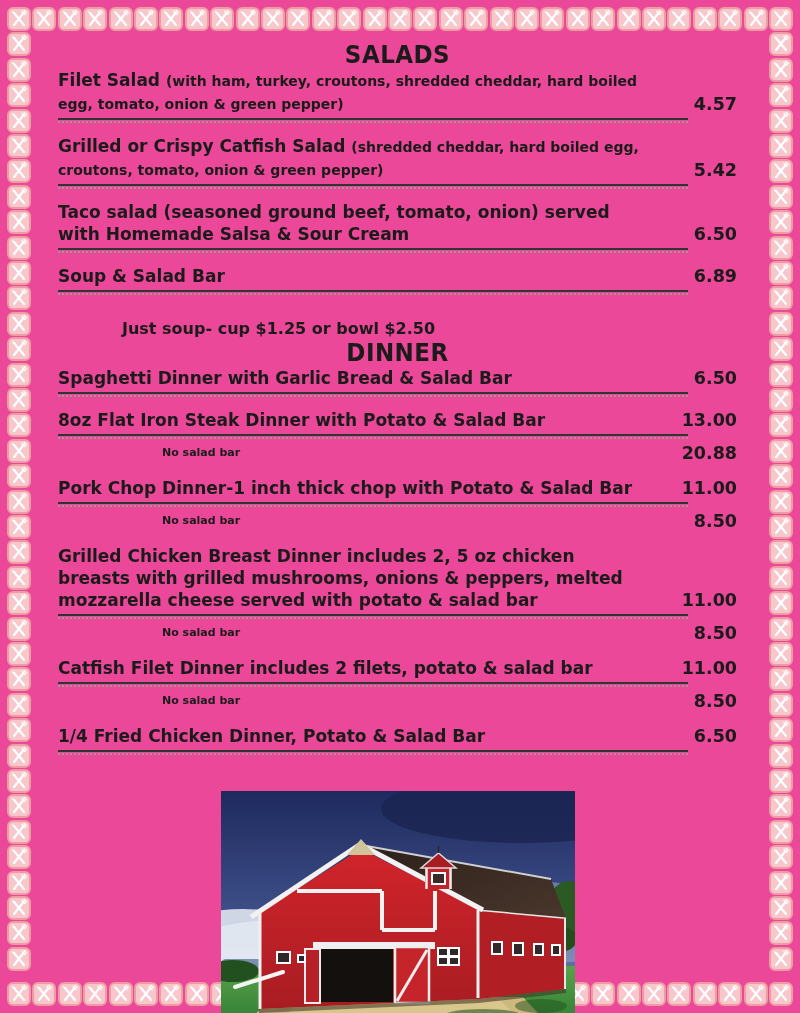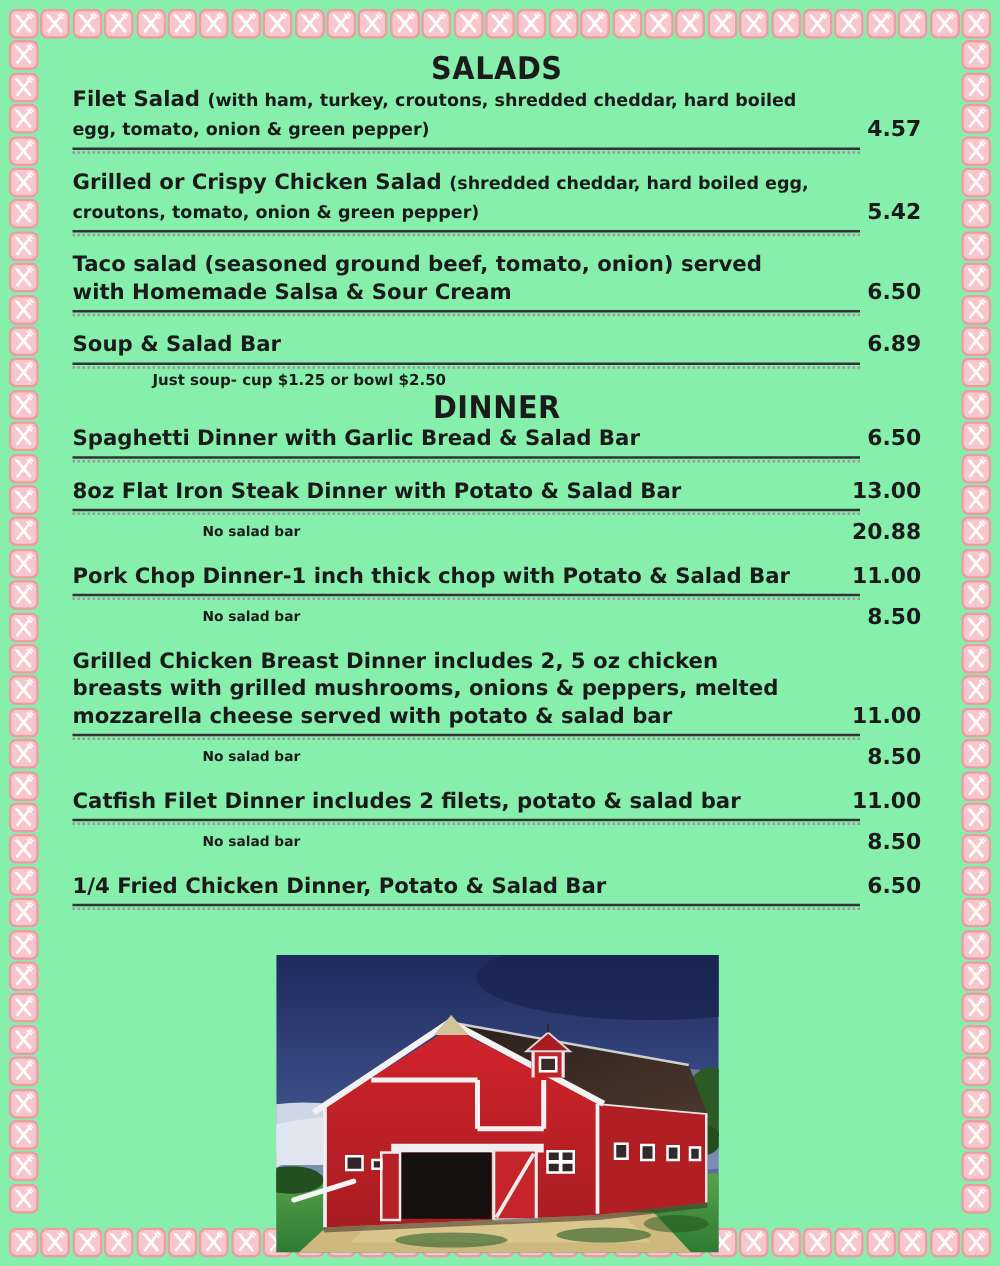--- a/index.html
+++ b/index.html
@@ -1,19 +1,19 @@
 <!DOCTYPE html>
 <html><head>
 <meta charset="utf-8">
 <style>
   html,body{margin:0;padding:0;background:#ffffff;}
   .page{
     position:relative;
     width:800px;height:1013px;
-    background:#86efac;
+    background:#ec4899;
     overflow:hidden;
     font-family:"DejaVu Sans","Liberation Sans",sans-serif;
     color:#1b1b1b;
   }
   
   #border-frame{position:absolute;inset:0;pointer-events:none;}
   .tile{position:absolute;width:24px;height:24px;}
   .tile svg{display:block;}
 
   .content{position:absolute;left:58px;top:40px;width:679px;}
@@ -36,21 +36,21 @@
     position:absolute;right:0;bottom:0;
     font-weight:bold;font-size:17.5px;line-height:22px;
   }
   .rule{margin-top:3px;width:630px;height:2px;border-top:2px solid #333;position:relative;}
   .rule::after{
     content:"";position:absolute;left:0;right:0;top:1px;
     border-top:2px dotted #9a9a9a;
   }
   .sub-row{position:relative;margin-top:4px;}
   .sub-label{font-weight:bold;font-size:11px;line-height:22px;padding-left:104px;}
-  .note{font-weight:bold;font-size:12px;margin:3px 0 0 64px;}
+  .note{font-weight:bold;font-size:16px;margin:25px 0 0 64px;}
 
   .photo-wrap{margin:37px auto 0;width:354px;height:238px;}
   .photo-wrap svg{display:block;}
 </style>
 </head>
 <body>
 
 <div class="page">
   <div id="border-frame">
       <div class="tile" style="left: 7px; top: 7px;">
@@ -1966,21 +1966,21 @@
     <div class="item first">
       <div class="row">
         <div class="text"><span class="nm">Filet Salad</span> <span class="ds">(with ham, turkey, croutons, shredded cheddar, hard boiled egg, tomato, onion &amp; green pepper)</span></div>
         <div class="price">4.57</div>
       </div>
       <div class="rule"></div>
     </div>
 
     <div class="item">
       <div class="row">
-        <div class="text"><span class="nm">Grilled or Crispy Chicken Salad</span> <span class="ds">(shredded cheddar, hard boiled egg, croutons, tomato, onion &amp; green pepper)</span></div>
+        <div class="text"><span class="nm">Grilled or Crispy Catfish Salad</span> <span class="ds">(shredded cheddar, hard boiled egg, croutons, tomato, onion &amp; green pepper)</span></div>
         <div class="price">5.42</div>
       </div>
       <div class="rule"></div>
     </div>
 
     <div class="item">
       <div class="row">
         <div class="text"><span class="nm">Taco salad (seasoned ground beef, tomato, onion) served with Homemade Salsa &amp; Sour Cream</span></div>
         <div class="price">6.50</div>
       </div>

